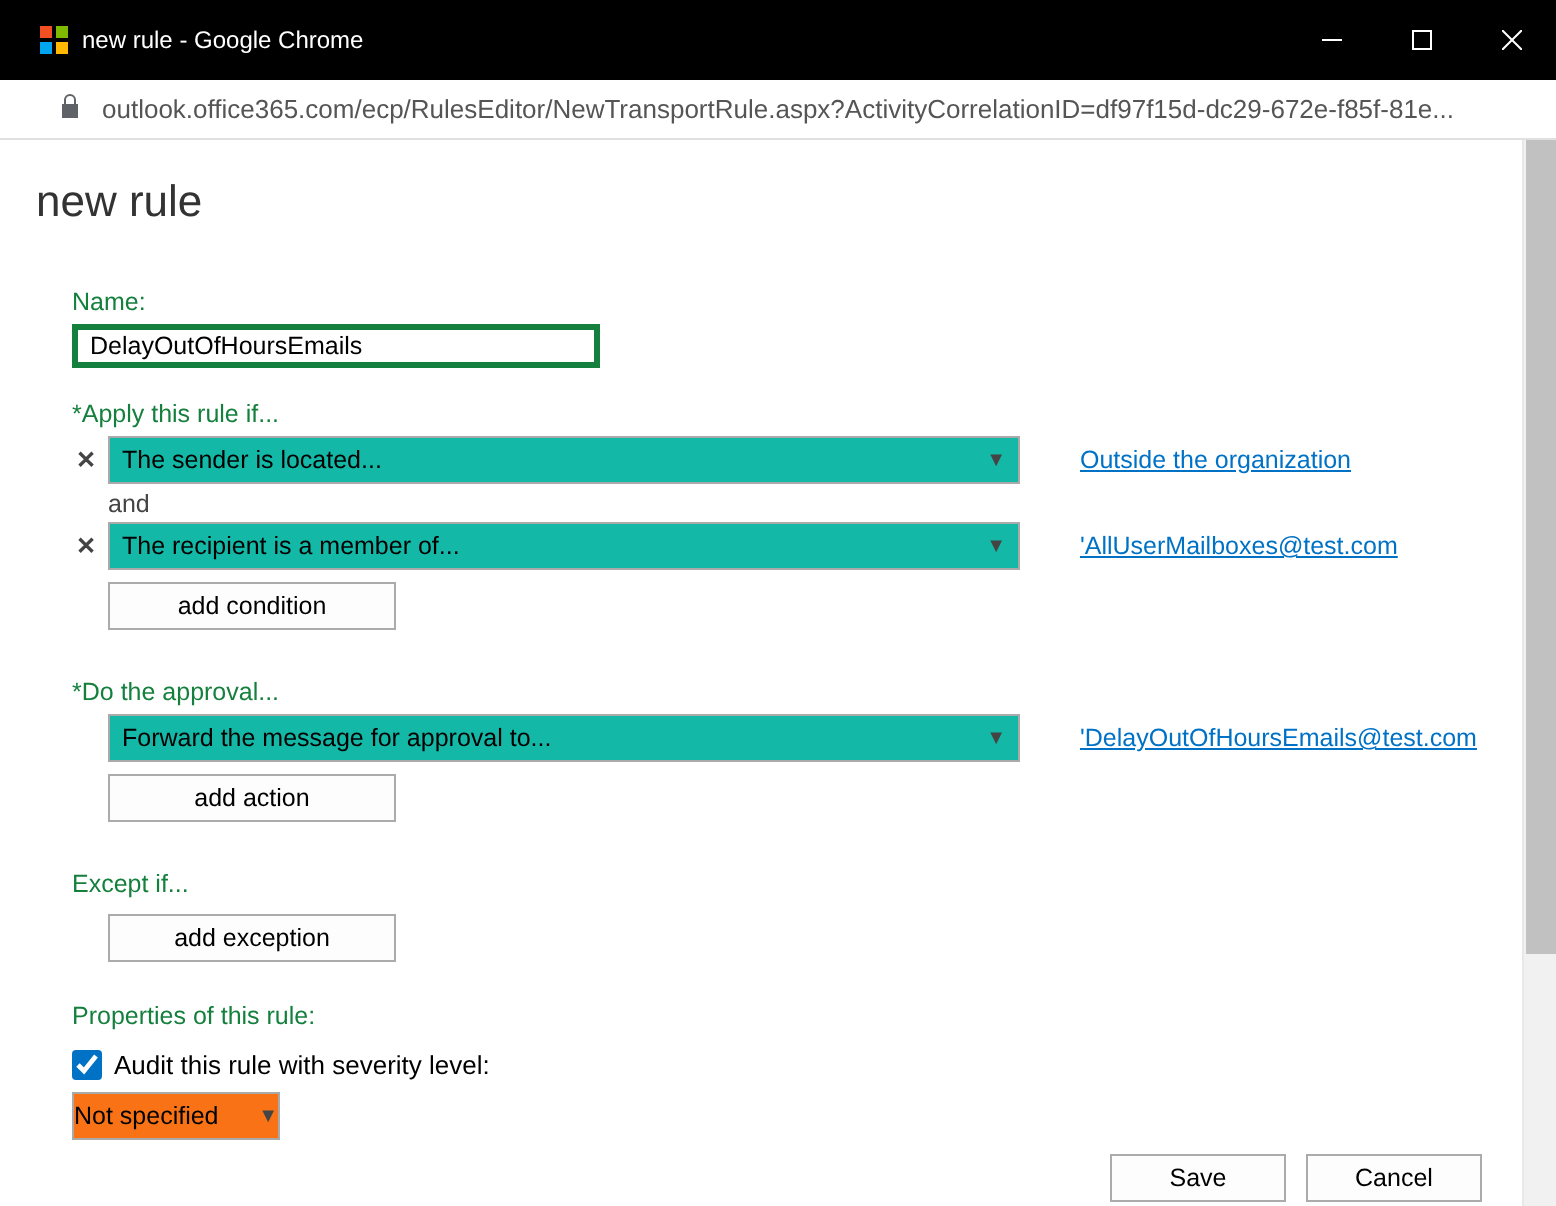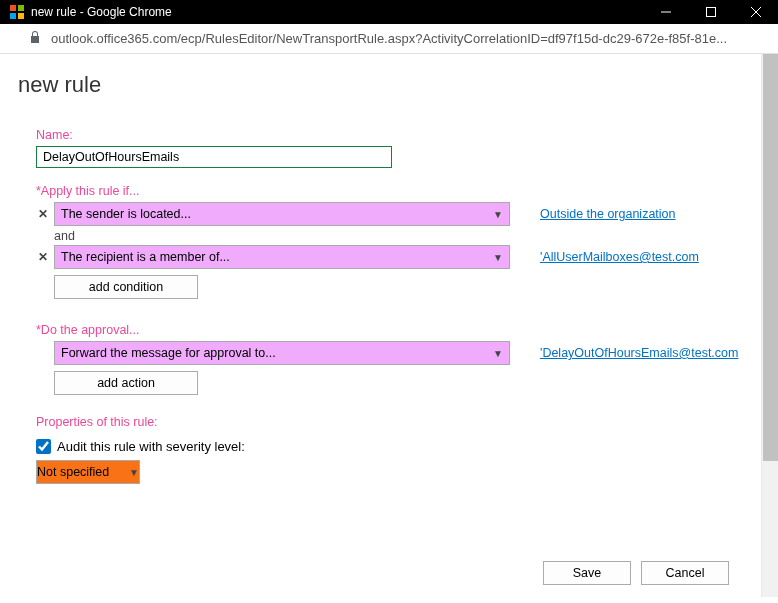--- a/index.html
+++ b/index.html
@@ -11,24 +11,24 @@
       font-family: "Segoe UI", Tahoma, sans-serif;
       font-size: 13px;
       background: #fff;
       width: 778px;
       height: 603px;
       overflow: hidden;
     }
     .window-titlebar {
       background: #000;
       color: #fff;
-      height: 24px;
-      display: flex;
-      align-items: center;
-      padding: 0 0 0 9px;
+      height: 40px;
+      display: flex;
+      align-items: center;
+      padding: 0 0 0 19px;
     }
     .window-icon {
       width: 16px;
       height: 16px;
       margin-right: 6px;
       display: flex;
       align-items: center;
       justify-content: center;
     }
     .window-title {
@@ -87,28 +87,28 @@
     h1.page-title {
       font-size: 22px;
       font-weight: 300;
       color: #333;
       margin-bottom: 30px;
     }
     .form-area {
       padding: 0 0 0 18px;
     }
     .field-label {
-      color: #ec4899;
+      color: #15803d;
       margin-bottom: 4px;
       font-size: 12.5px;
     }
     .text-input {
-      width: 356px;
+      width: 264px;
       height: 22px;
-      border: 1px solid #15803d;
+      border: 3px solid #15803d;
       padding: 2px 6px;
       font-size: 12.5px;
       font-family: inherit;
     }
     .block {
       margin-bottom: 16px;
     }
     .condition-row {
       display: flex;
       align-items: center;
@@ -122,21 +122,21 @@
       font-size: 12px;
       cursor: pointer;
       display: flex;
       align-items: center;
       justify-content: center;
     }
     .dropdown {
       width: 456px;
       height: 24px;
       border: 1px solid #aaa;
-      background: #f0abfc;
+      background: #14b8a6;
       display: flex;
       align-items: center;
       justify-content: space-between;
       padding: 0 6px;
       font-size: 12.5px;
       cursor: pointer;
     }
     .dropdown-caret {
       font-size: 10px;
       color: #444;
@@ -184,21 +184,21 @@
       background: #f97316;
       display: flex;
       align-items: center;
       justify-content: space-between;
       padding: 0 0;
       font-size: 12.5px;
       cursor: pointer;
     }
     .footer-buttons {
       position: absolute;
-      right: 32px;
+      right: 20px;
       bottom: 12px;
       display: flex;
       gap: 10px;
     }
     .footer-button {
       width: 88px;
       height: 24px;
       border: 1px solid #ababab;
       background: #fdfdfd;
       font-size: 12.5px;
@@ -293,20 +293,24 @@
           <div class="dropdown">
             <span>Forward the message for approval to...</span>
             <span class="dropdown-caret">▼</span>
           </div>
           <span class="link-target">'DelayOutOfHoursEmails@test.com</span>
         </div>
 
         <button class="action-button">add action</button>
       </div>
 
+      <div class="block" style="margin-top:24px;">
+        <div class="field-label">Except if...</div>
+        <button class="action-button" style="margin-top:4px;">add exception</button>
+      </div>
 
       <div class="block" style="margin-top:20px;">
         <div class="field-label" style="margin-bottom:10px;">Properties of this rule:</div>
 
         <div class="checkbox-row">
           <input type="checkbox" checked="" style="">
           <span>Audit this rule with severity level:</span>
         </div>
 
         <div class="small-dropdown">

